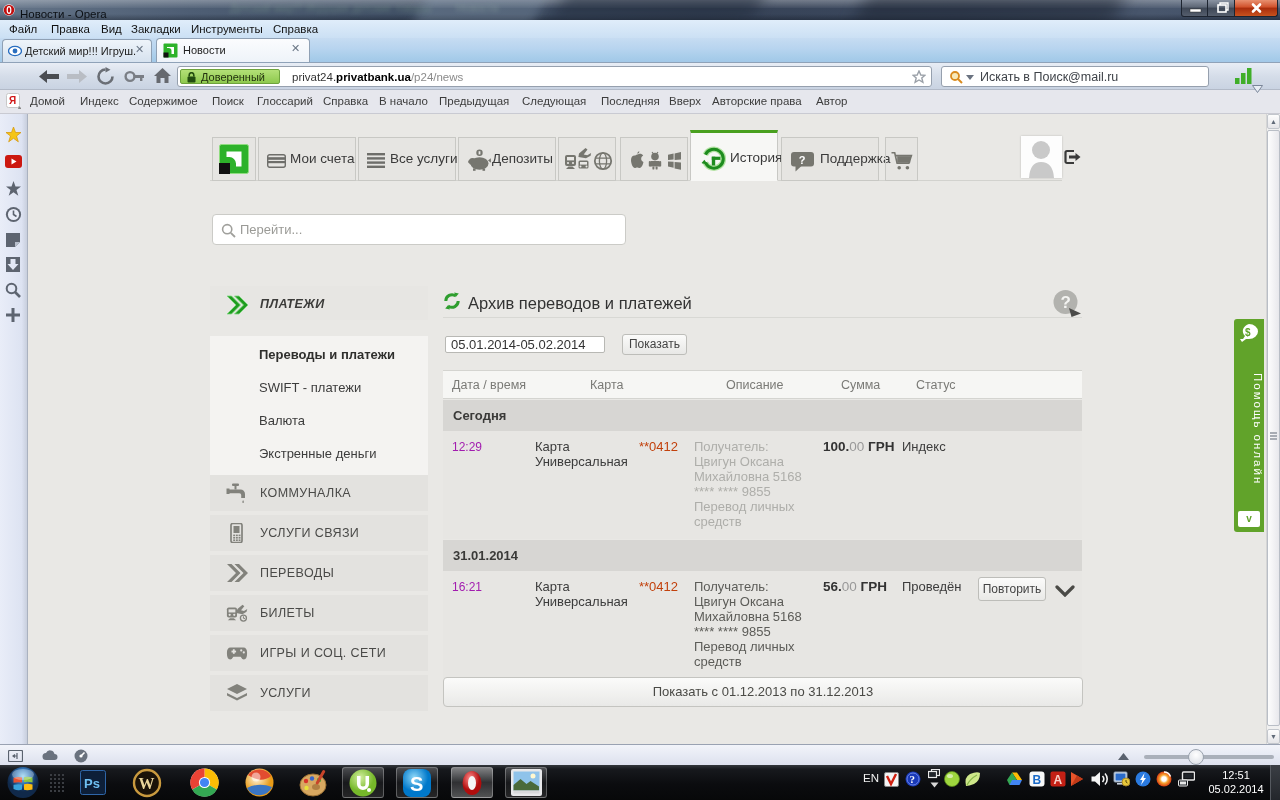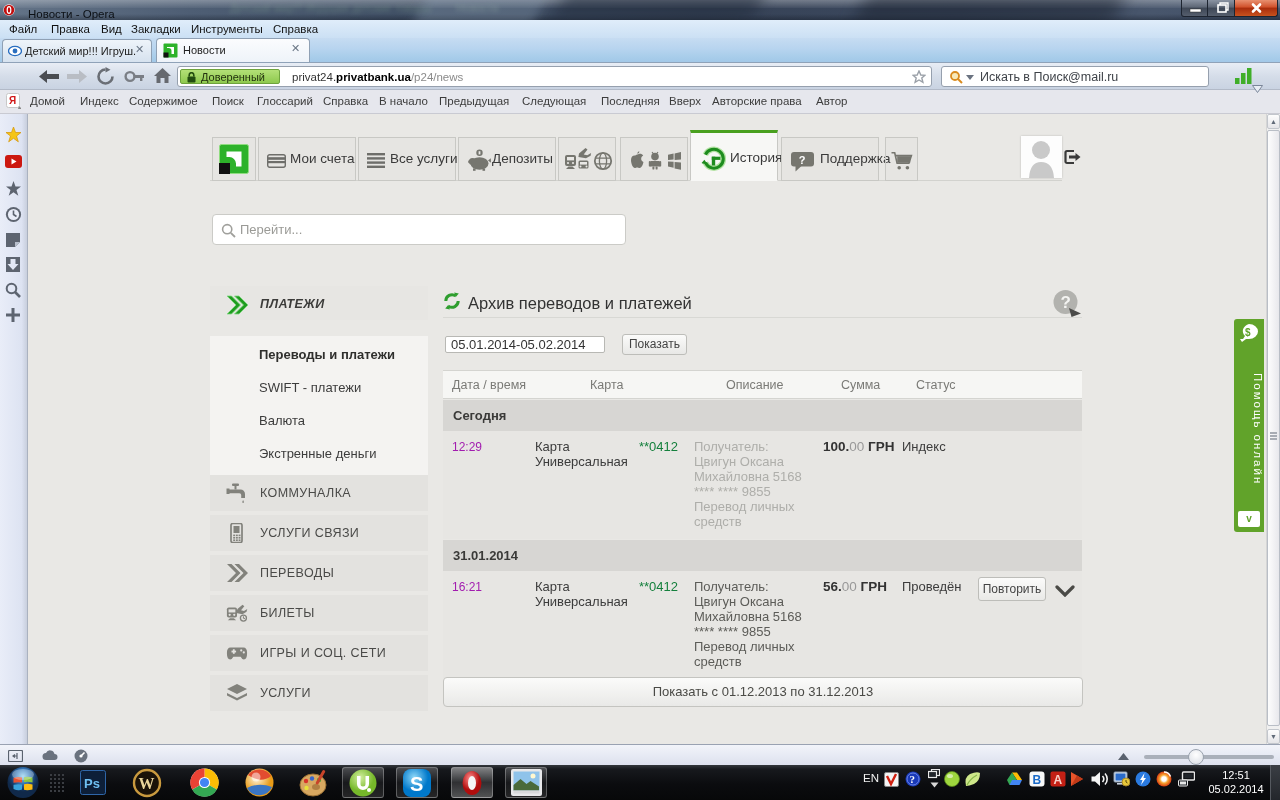--- a/index.html
+++ b/index.html
@@ -6,21 +6,21 @@
 #screen { position:relative; width:1280px; height:800px; background:#e9e8e5; }
 .abs { position:absolute; }
 
 
 #titlebar { left:0; top:0; width:1280px; height:20px;
   background:linear-gradient(100deg,#647488 0%,#4e5e74 15%,#3d4c62 35%,#364256 55%,#3c495f 75%,#48566c 90%,rgba(66,80,100,0.25) 100%), linear-gradient(180deg,#5a6a7e 0%,#42506a 55%,#36445c 100%); overflow:hidden; }
 #titlebar .streak1 { position:absolute; left:420px; top:-8px; width:120px; height:36px; background:rgba(150,170,190,0.30); filter:blur(6px); transform:skewX(-28deg); }
 #titlebar .streak2 { position:absolute; left:560px; top:-10px; width:200px; height:30px; background:rgba(30,40,55,0.5); filter:blur(8px); transform:skewX(-30deg); }
 #titlebar .streak3 { position:absolute; left:860px; top:-6px; width:260px; height:30px; background:rgba(25,33,46,0.55); filter:blur(9px); transform:skewX(-25deg); }
 #titlebar .ghost { position:absolute; color:rgba(190,220,190,0.35); font-size:10px; filter:blur(2px); top:12px; }
-.title-text { left:20px; top:8px; font-size:11.5px; color:#0c1015;margin-left:8px; }
+.title-text { left:20px; top:8px; font-size:11.5px; color:#0c1015; }
 .opera-ico { left:3px; top:4px; width:12px; height:12px; }
 
 #winbtns { right:2px; top:0; height:17px; display:flex; }
 .wbtn { height:17px; border:1px solid #1d2430; border-top:none; background:linear-gradient(180deg,#8a93a2 0%,#5d6675 45%,#3e4756 50%,#555e6d 100%); color:#fff; position:relative; }
 .wbtn.min { width:27px; border-radius:0 0 0 3px; }
 .wbtn.max { width:26px; border-left:none; border-right:none; }
 .wbtn.close { width:44px; border-radius:0 0 3px 0; background:linear-gradient(180deg,#e89070 0%,#d0502a 45%,#a82c0c 50%,#c8521e 100%); }
 
 #menubar { left:0; top:20px; width:1280px; height:18px; background:linear-gradient(180deg,#e0edfa 0%,#cbe0f4 100%); }
 #menubar span { font-size:11.5px; color:#111; position:absolute; top:3px; }
@@ -80,21 +80,21 @@
 .mhr { position:absolute; left:0px; top:31px; width:639px; height:1px; background:#d8d8d4; }
 #datein { position:absolute; left:2px; top:50px; width:160px; height:17px; background:#fff; border:1px solid #b8b8b4; border-radius:2px; font-size:13px; color:#333; padding:0 0 0 5px; line-height:16px; }
 #showbtn { position:absolute; left:179px; top:48px; width:65px; height:21px; background:linear-gradient(180deg,#fbfbfa,#e8e8e6); border:1px solid #bdbdb9; border-radius:3px; font-size:12px; color:#444; text-align:center; line-height:19px; }
 .thead { position:absolute; left:0; top:84px; width:639px; height:29px; background:#f6f6f4; border-top:1px solid #d4d4d0; border-bottom:1px solid #d4d4d0; }
 .thead span { position:absolute; top:7px; font-size:12.5px; color:#7a7a76; }
 .grow { position:absolute; left:0; width:639px; height:31px; background:#d7d6d3; }
 .grow span { position:absolute; left:10px; top:8px; font-size:13px; font-weight:bold; color:#3a3a38; }
 .drow { position:absolute; left:0; width:639px; background:#e7e6e3; }
 .c-time { position:absolute; left:9px; top:9px; font-size:12px; color:#a21caf; }
 .c-card { position:absolute; left:92px; top:8px; font-size:13px; color:#3c3c3c; line-height:15px; }
-.c-num  { position:absolute; left:196px; top:8px; font-size:13px; color:#15803d; }
+.c-num  { position:absolute; left:196px; top:8px; font-size:13px; color:#c2410c; }
 .c-desc { position:absolute; left:251px; top:8px; font-size:13px; line-height:15px; }
 .c-sum  { position:absolute; left:380px; top:8px; font-size:13.5px; color:#333; }
 .c-stat { position:absolute; left:459px; top:8px; font-size:13px; color:#3c3c3c; }
 #bigbtn { position:absolute; left:0px; top:391px; width:640px; height:30px; background:linear-gradient(180deg,#fbfbfa,#e9e9e7); border:1px solid #c4c4c0; border-radius:4px; text-align:center; font-size:13px; color:#4a4a46; line-height:28px; }
 
 
 #helptab { left:1206px; top:205px; width:30px; height:213px; background:#61a32a; border-radius:3px 0 0 3px; }
 
 
 #statusbar { left:0; top:744px; width:1280px; height:21px; background:linear-gradient(180deg,#f2f4fa 0%,#dde1ee 100%); border-top:1px solid #9aa2b2; }

